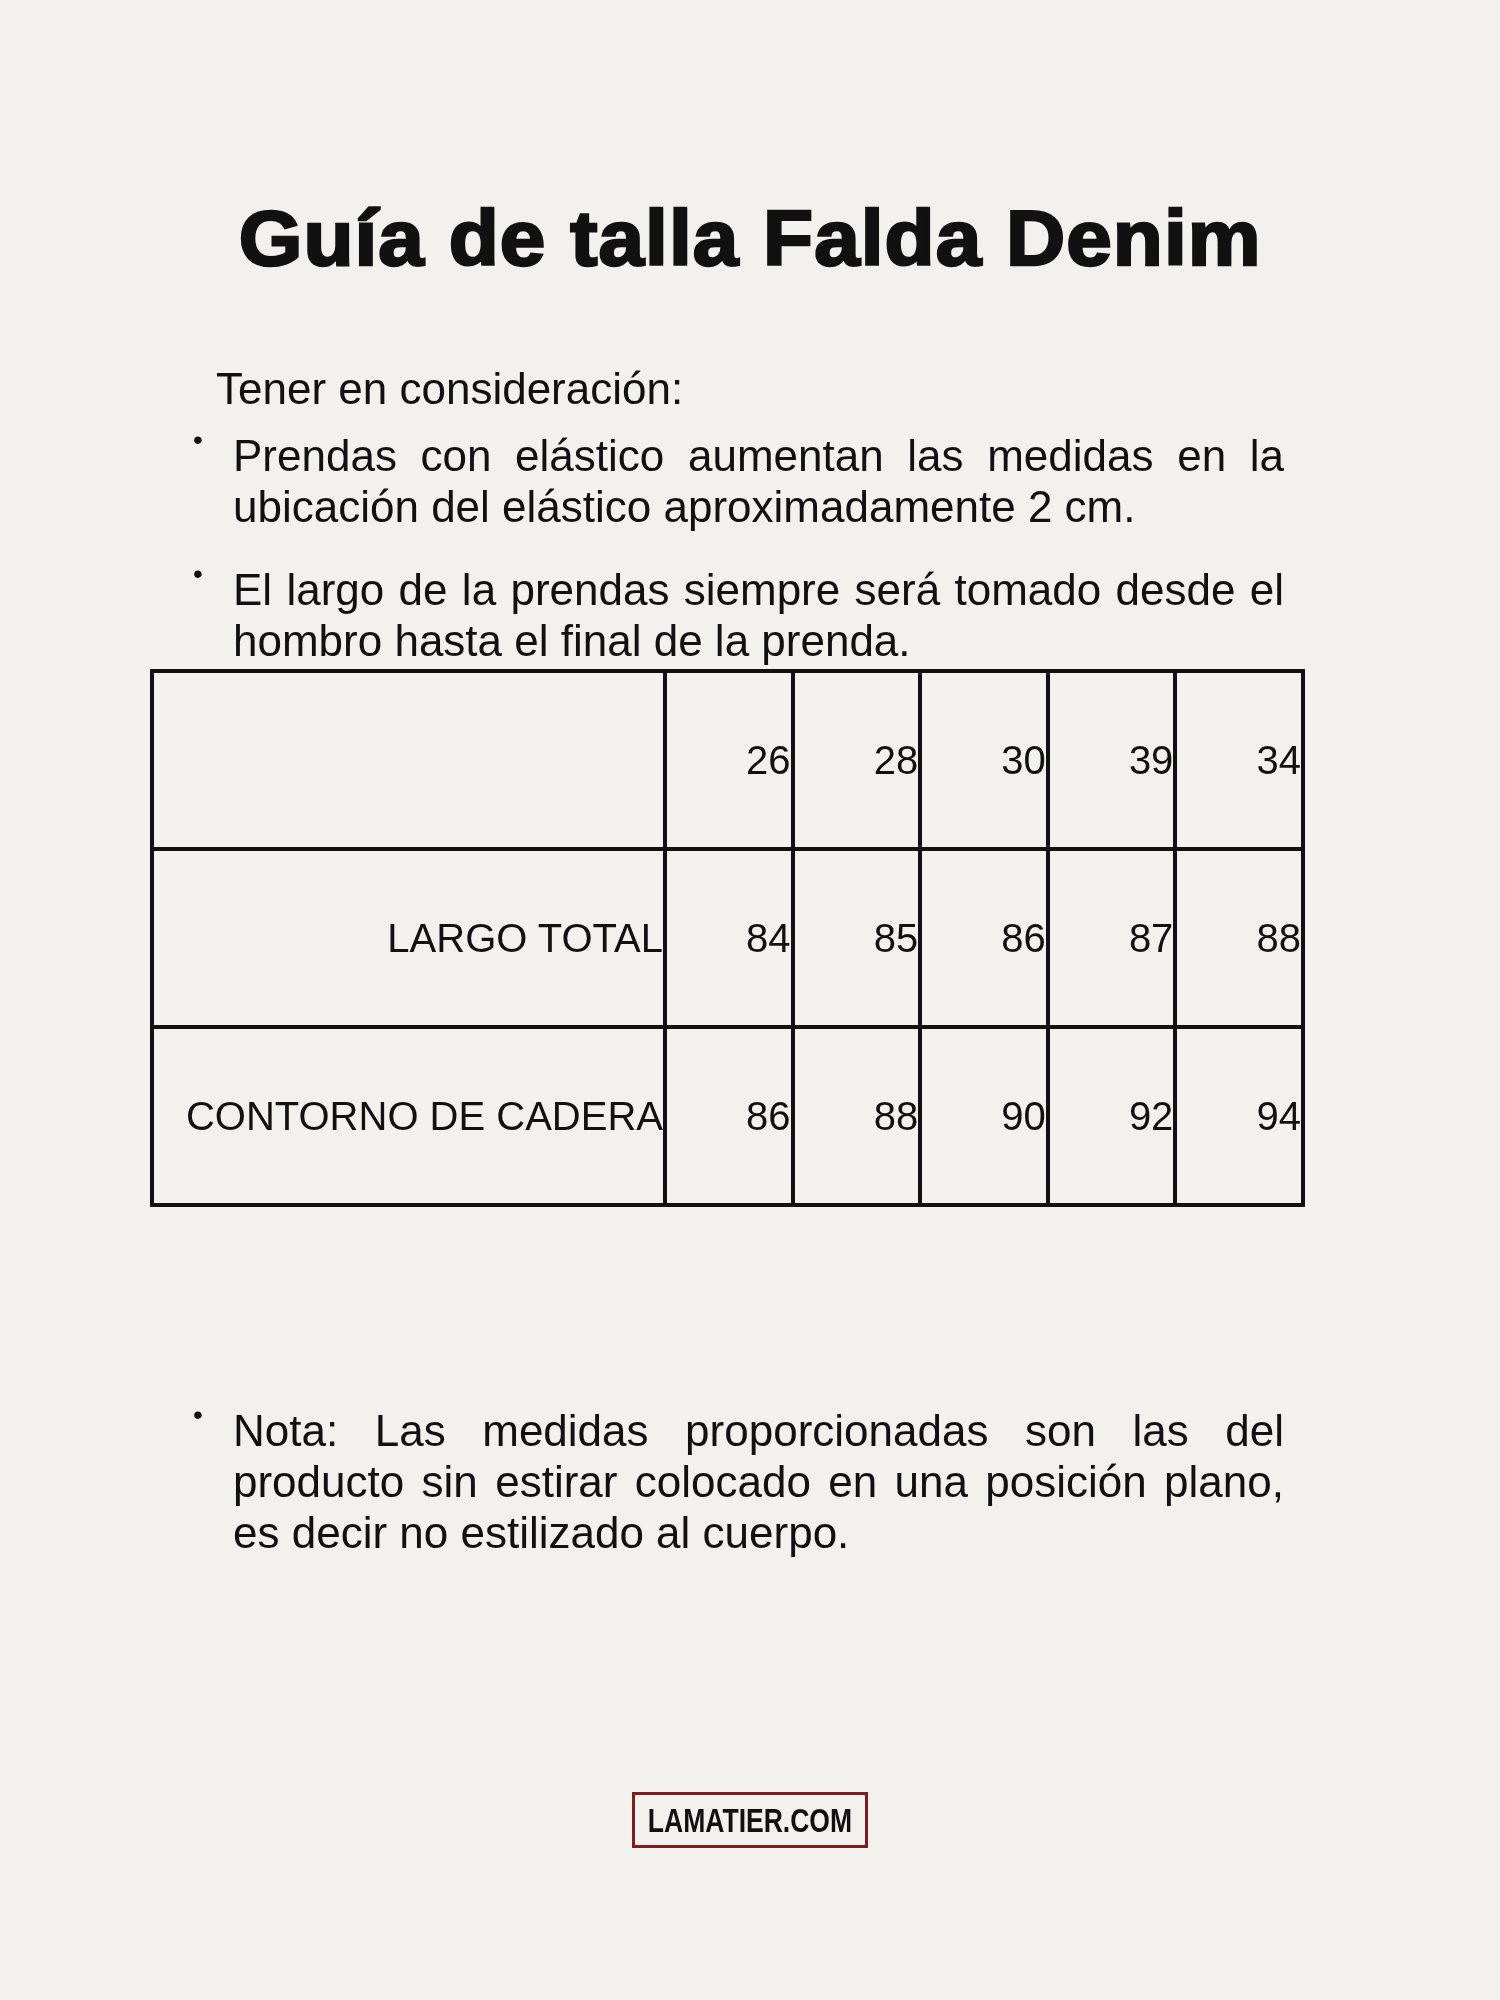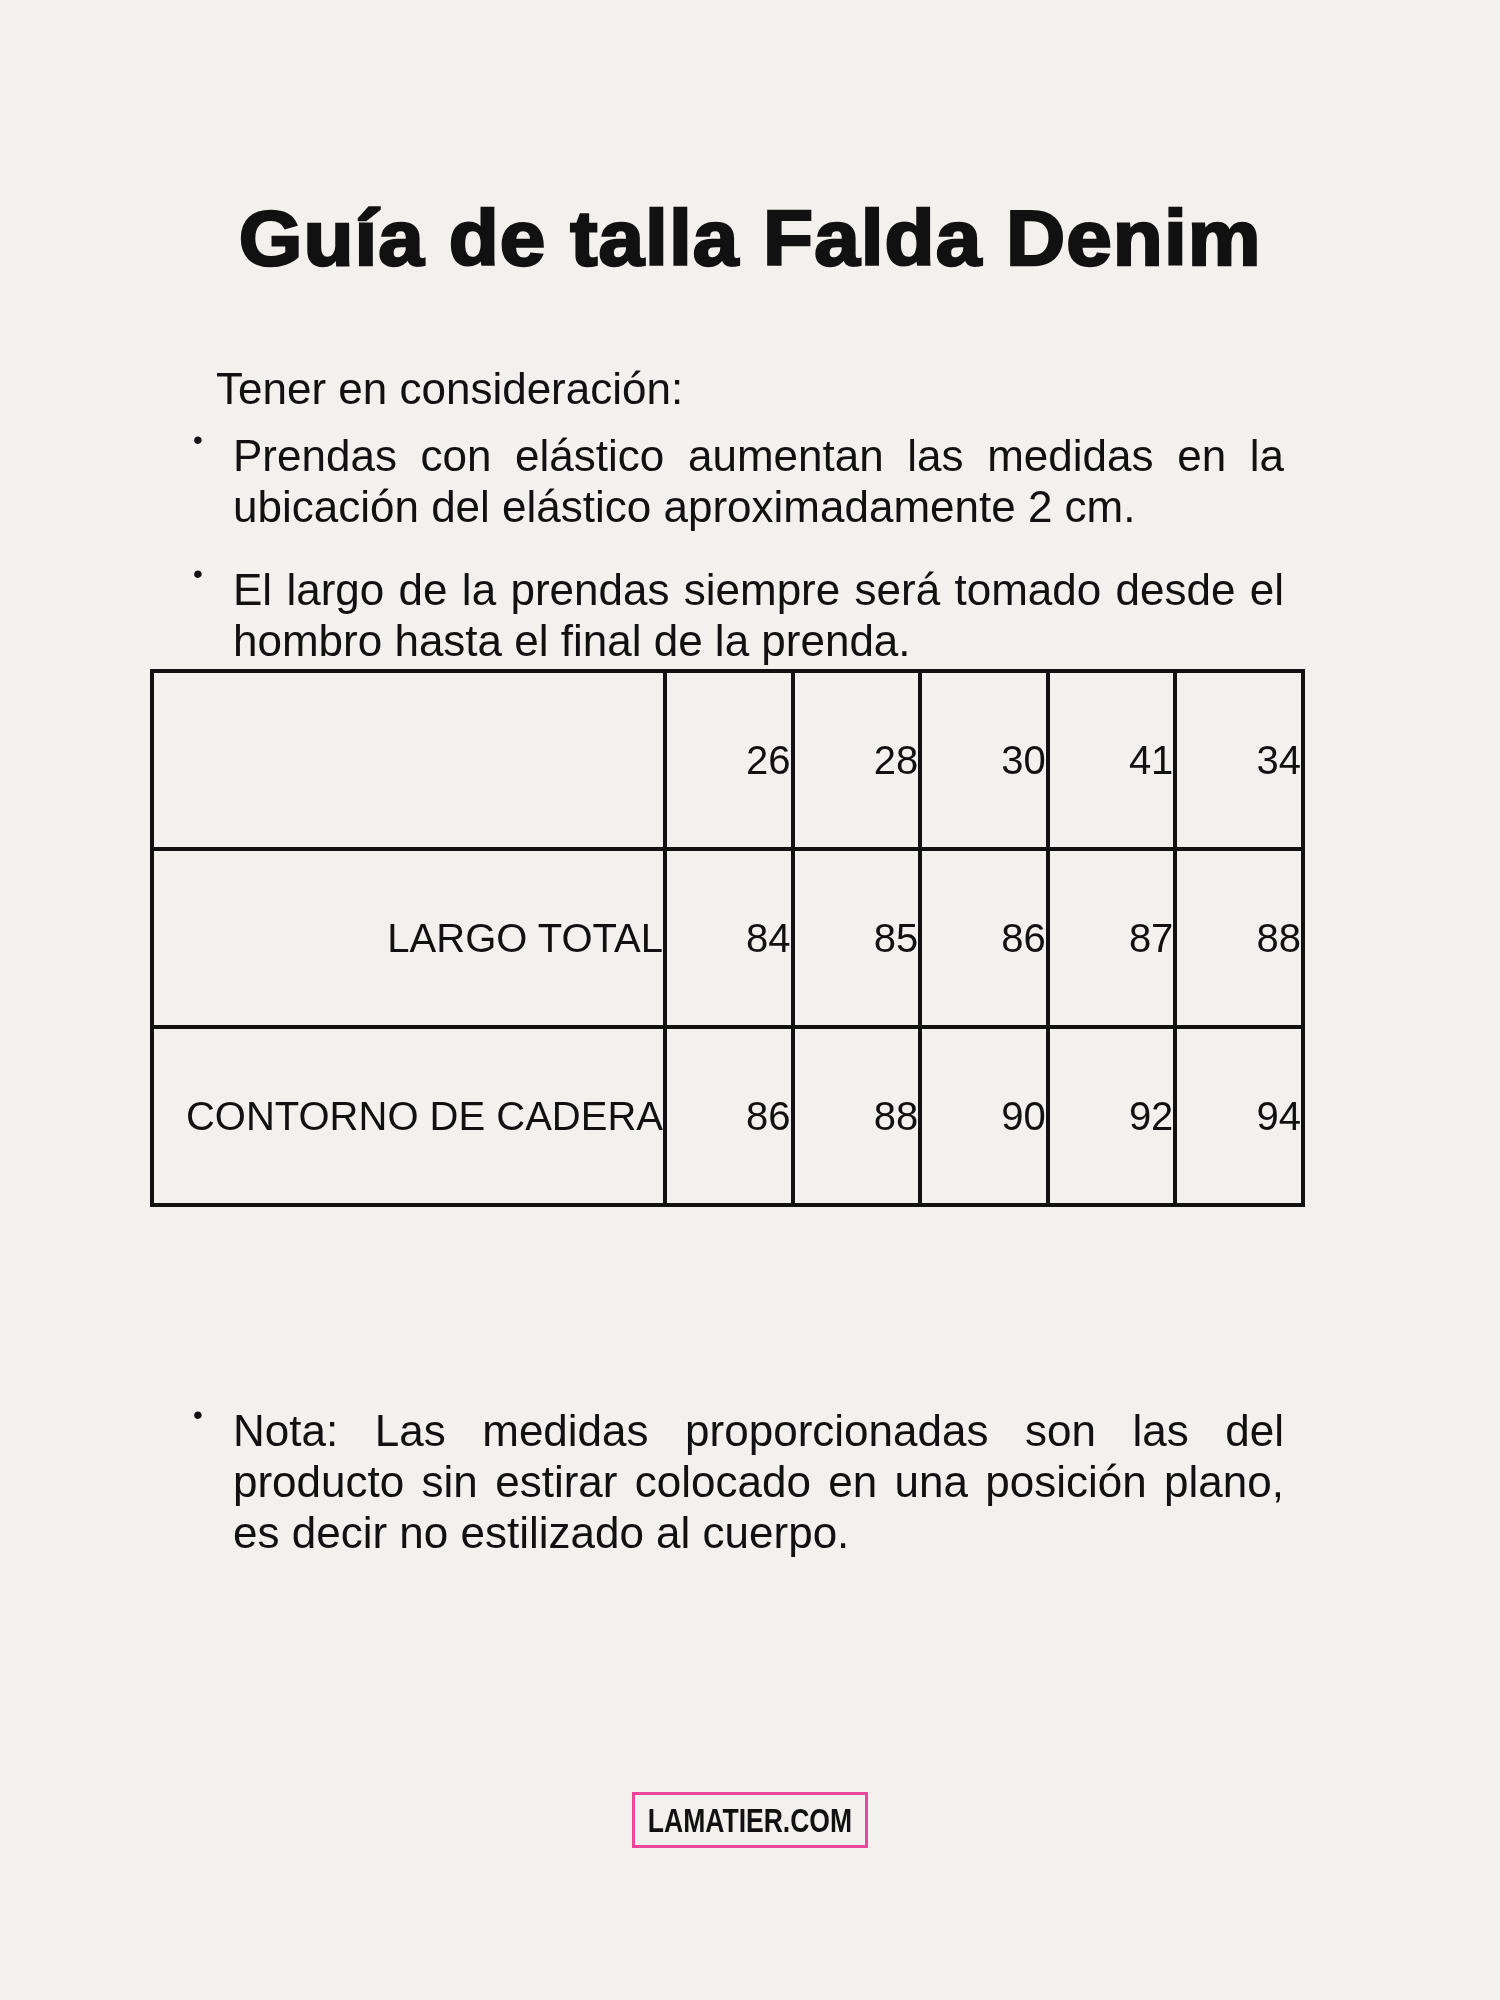--- a/index.html
+++ b/index.html
@@ -80,21 +80,21 @@
     font-size: 44px; line-height: 51px;
   }
   .note-label { font-weight: normal; }
 
   
   .footer-box {
     position: absolute;
     left: 632px; top: 1792px;
     width: 236px; height: 56px;
     box-sizing: border-box;
-    border: 3px solid #ec4899;
+    border: 3px solid #7f1d1d;
     display: flex; align-items: center; justify-content: center;
     background: #f2f1ed;
   }
   .footer-text {
     font-size: 34px;
     font-weight: bold;
     white-space: nowrap;
     transform: scaleX(0.78);
     transform-origin: 50% 50%;
   }
@@ -128,21 +128,21 @@
         <col>
         <col>
         <col>
     </colgroup>
     <tbody>
       <tr>
         <td></td>
         <td>26</td>
         <td>28</td>
         <td>30</td>
-        <td>41</td>
+        <td>39</td>
         <td>34</td>
       </tr>
       <tr>
         <td>LARGO TOTAL</td>
         <td>84</td>
         <td>85</td>
         <td>86</td>
         <td>87</td>
         <td>88</td>
       </tr>

